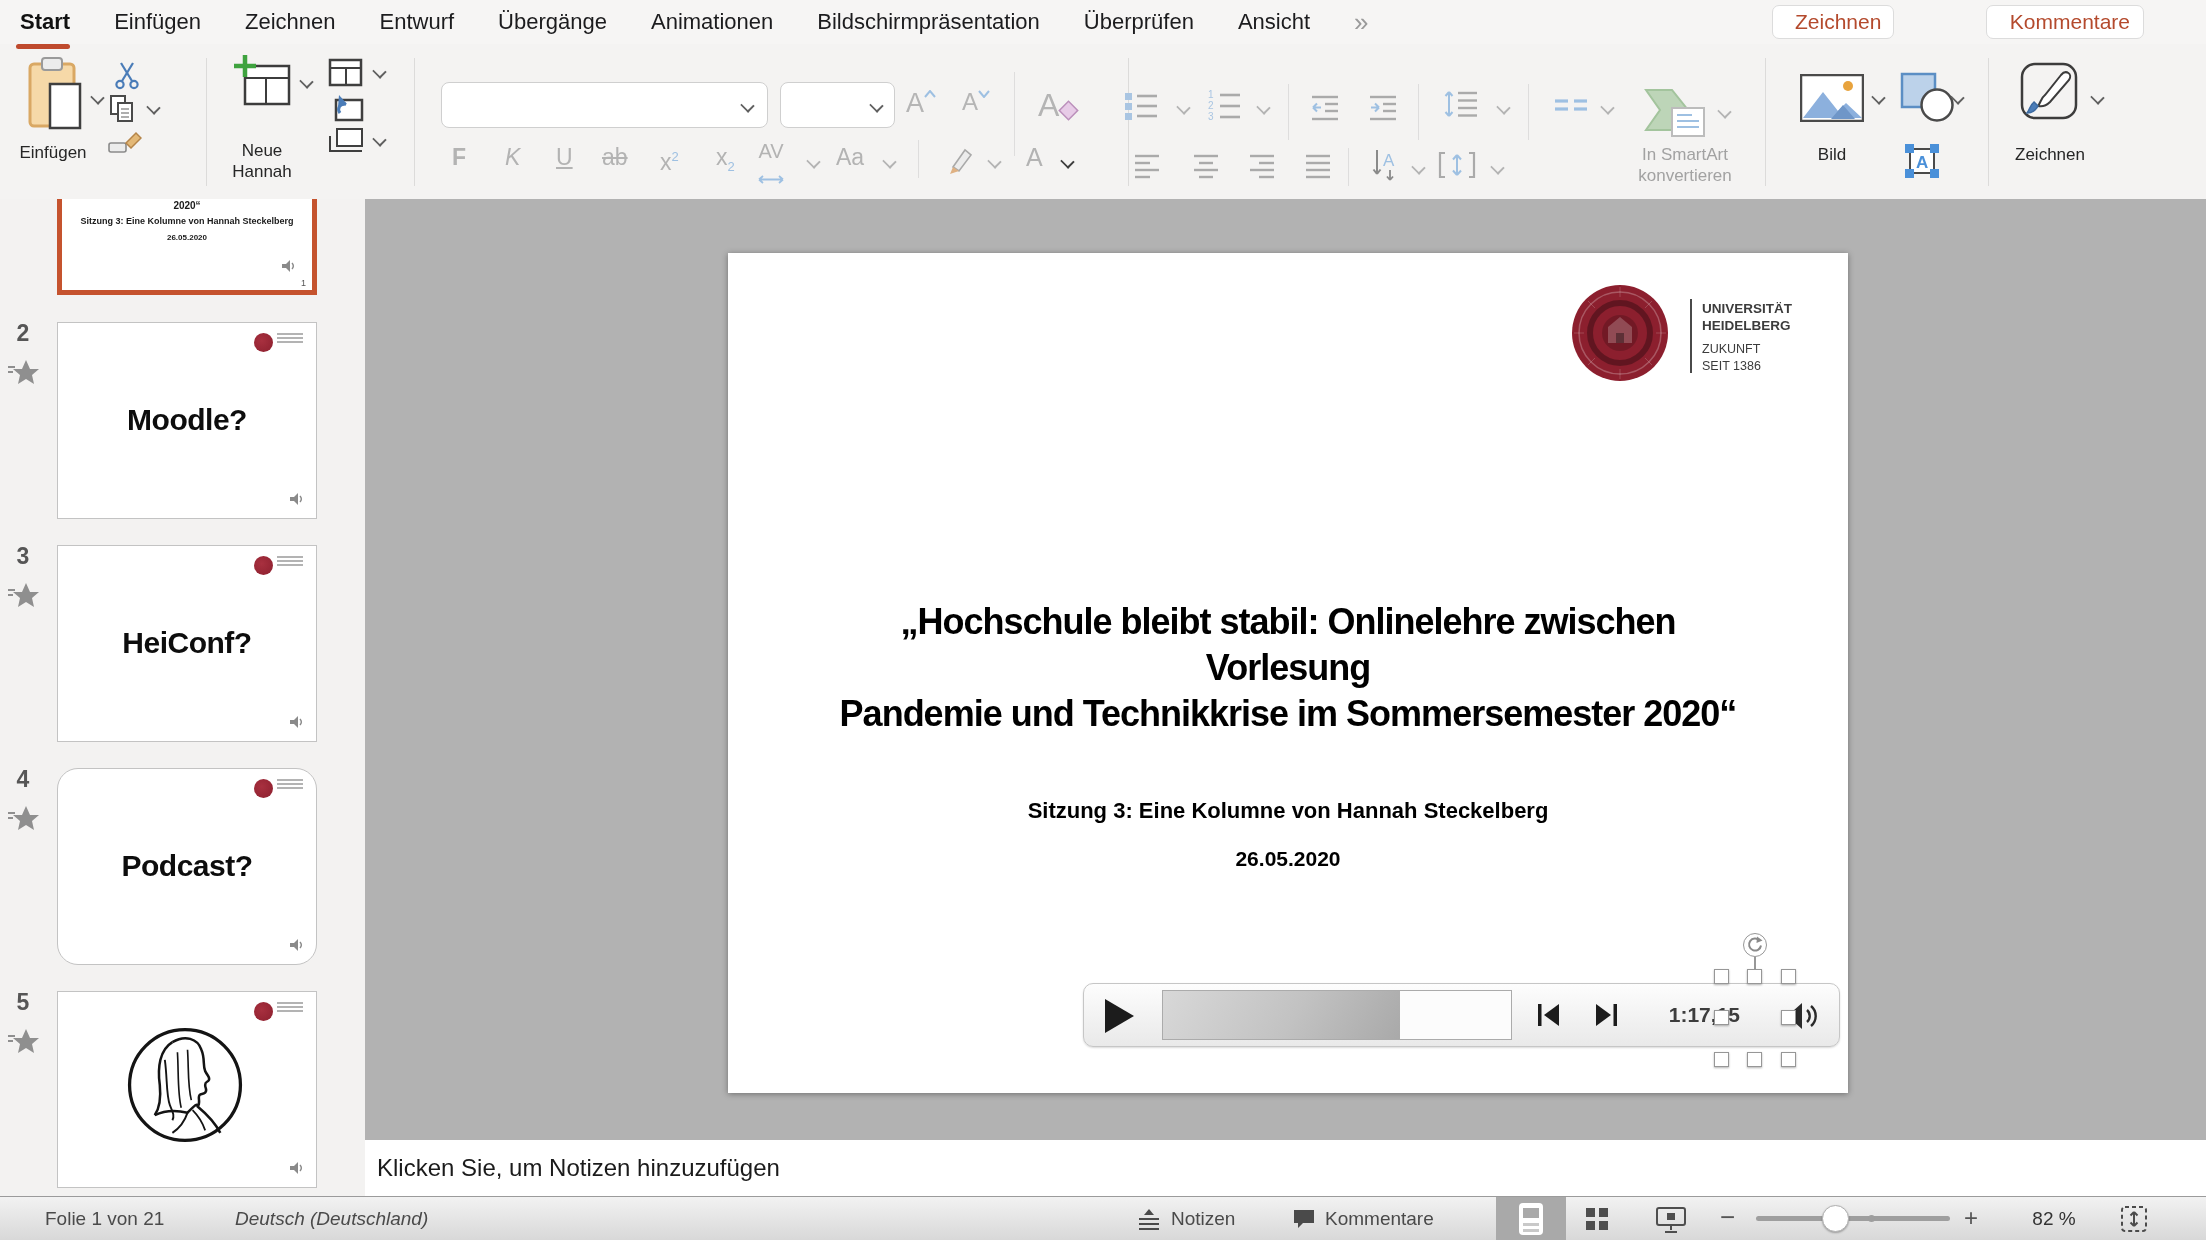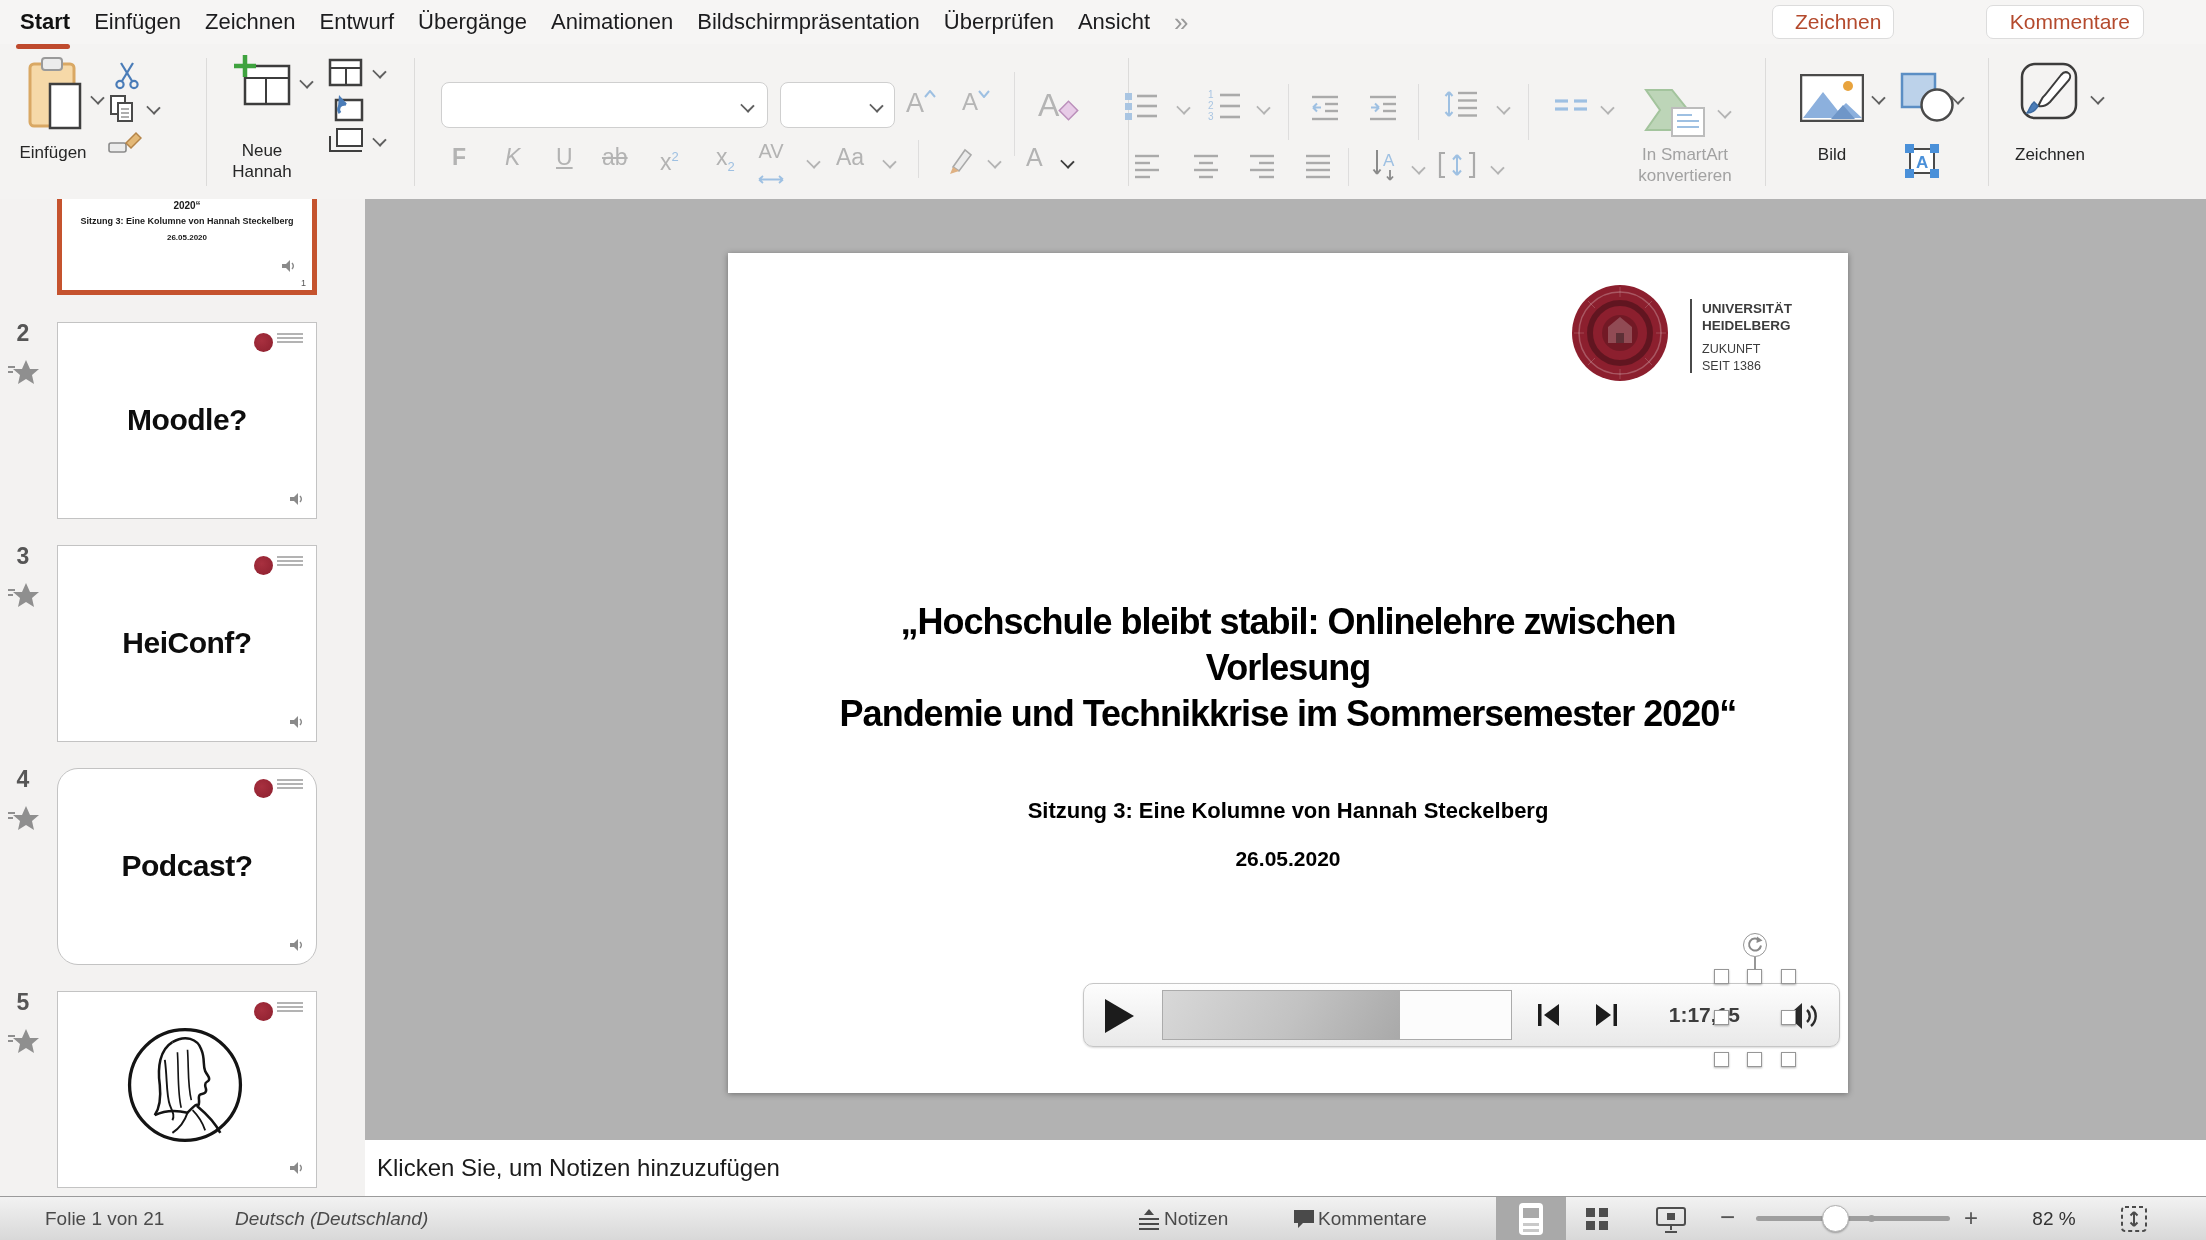--- a/index.html
+++ b/index.html
@@ -1,21 +1,21 @@
 <!DOCTYPE html>
 <html><head>
 <meta charset="utf-8">
 <style>
   html,body{margin:0;padding:0;background:#888;}
   .app{position:relative;width:2206px;height:1240px;background:#b2b2b2;overflow:hidden;
        font-family:"Liberation Sans",sans-serif;-webkit-font-smoothing:antialiased;}
   .abs{position:absolute;}
   
   .menubar{position:absolute;top:0;left:0;right:0;height:44px;background:#f6f5f4;}
-  .menu-items{position:absolute;left:20px;top:0;height:44px;display:flex;gap:24px;align-items:center;
+  .menu-items{position:absolute;left:20px;top:0;height:44px;display:flex;gap:44px;align-items:center;
               font-size:22px;color:#1c1c1e;white-space:nowrap;}
   .menu-item{cursor:default;}
   .menu-item.active{font-weight:bold;color:#111;}
   .more-chevrons{color:#9a9a9a;font-size:26px;}
   .top-btn{position:absolute;top:5px;height:34px;display:flex;align-items:center;gap:9px;background:#fff;
            border:1px solid #dcdcdc;border-radius:7px;padding:0 13px;font-size:21px;color:#b44a2d;box-sizing:border-box;}
   
   .ribbon{position:absolute;top:44px;left:0;right:0;height:155px;background:#f4f3f2;border-bottom:1px solid #c9c9c9;}
   .start-underline{position:absolute;left:16px;top:0;width:54px;height:5px;border-radius:3px;background:#bf4a2d;}
   .vsep{position:absolute;top:14px;height:128px;width:1px;background:#dcdbda;}
@@ -65,21 +65,21 @@
   .rot-circle{position:absolute;left:calc(50% - 12px);top:-44px;width:24px;height:24px;border:1.5px solid #979797;
               border-radius:50%;background:#fff;box-sizing:border-box;}
   .rot-stem{position:absolute;left:calc(50% - 1px);top:-20px;width:2px;height:20px;background:#979797;}
   
   .notes{position:absolute;left:365px;top:1140px;width:1841px;height:56px;background:#fff;}
   .notes-text{position:absolute;left:12px;top:0;height:56px;line-height:56px;font-size:24px;color:#1b1b1b;}
   
   .statusbar{position:absolute;left:0;top:1196px;right:0;height:44px;background:linear-gradient(180deg,#f2f2f2,#d8d8d8);
              border-top:1px solid #9b9b9b;box-sizing:border-box;font-size:19px;color:#4a4a4a;padding-left:26px;}
   .sb-text{position:absolute;top:0;height:43px;line-height:43px;}
-  .sb-group{position:absolute;top:0;height:43px;display:flex;align-items:center;gap:2px;}
+  .sb-group{position:absolute;top:0;height:43px;display:flex;align-items:center;gap:9px;}
   .view-btn-selected{position:absolute;left:1496px;top:0;width:70px;height:43px;background:#a9a9a9;
                      display:flex;align-items:center;justify-content:center;}
   .zoom-track{position:absolute;left:1756px;top:19px;width:194px;height:5px;background:#9e9e9e;border-radius:3px;}
   .zoom-detent{position:absolute;left:1868px;top:18px;width:7px;height:7px;border-radius:50%;background:#9e9e9e;}
   .zoom-thumb{position:absolute;left:1822px;top:8px;width:27px;height:27px;border-radius:50%;background:#fff;
               border:1px solid #b0b0b0;box-sizing:border-box;box-shadow:0 1px 2px rgba(0,0,0,.3);}
   .zoom-sign{position:absolute;top:0;height:43px;line-height:41px;font-size:26px;color:#555;}
 </style>
 </head>
 <body>

